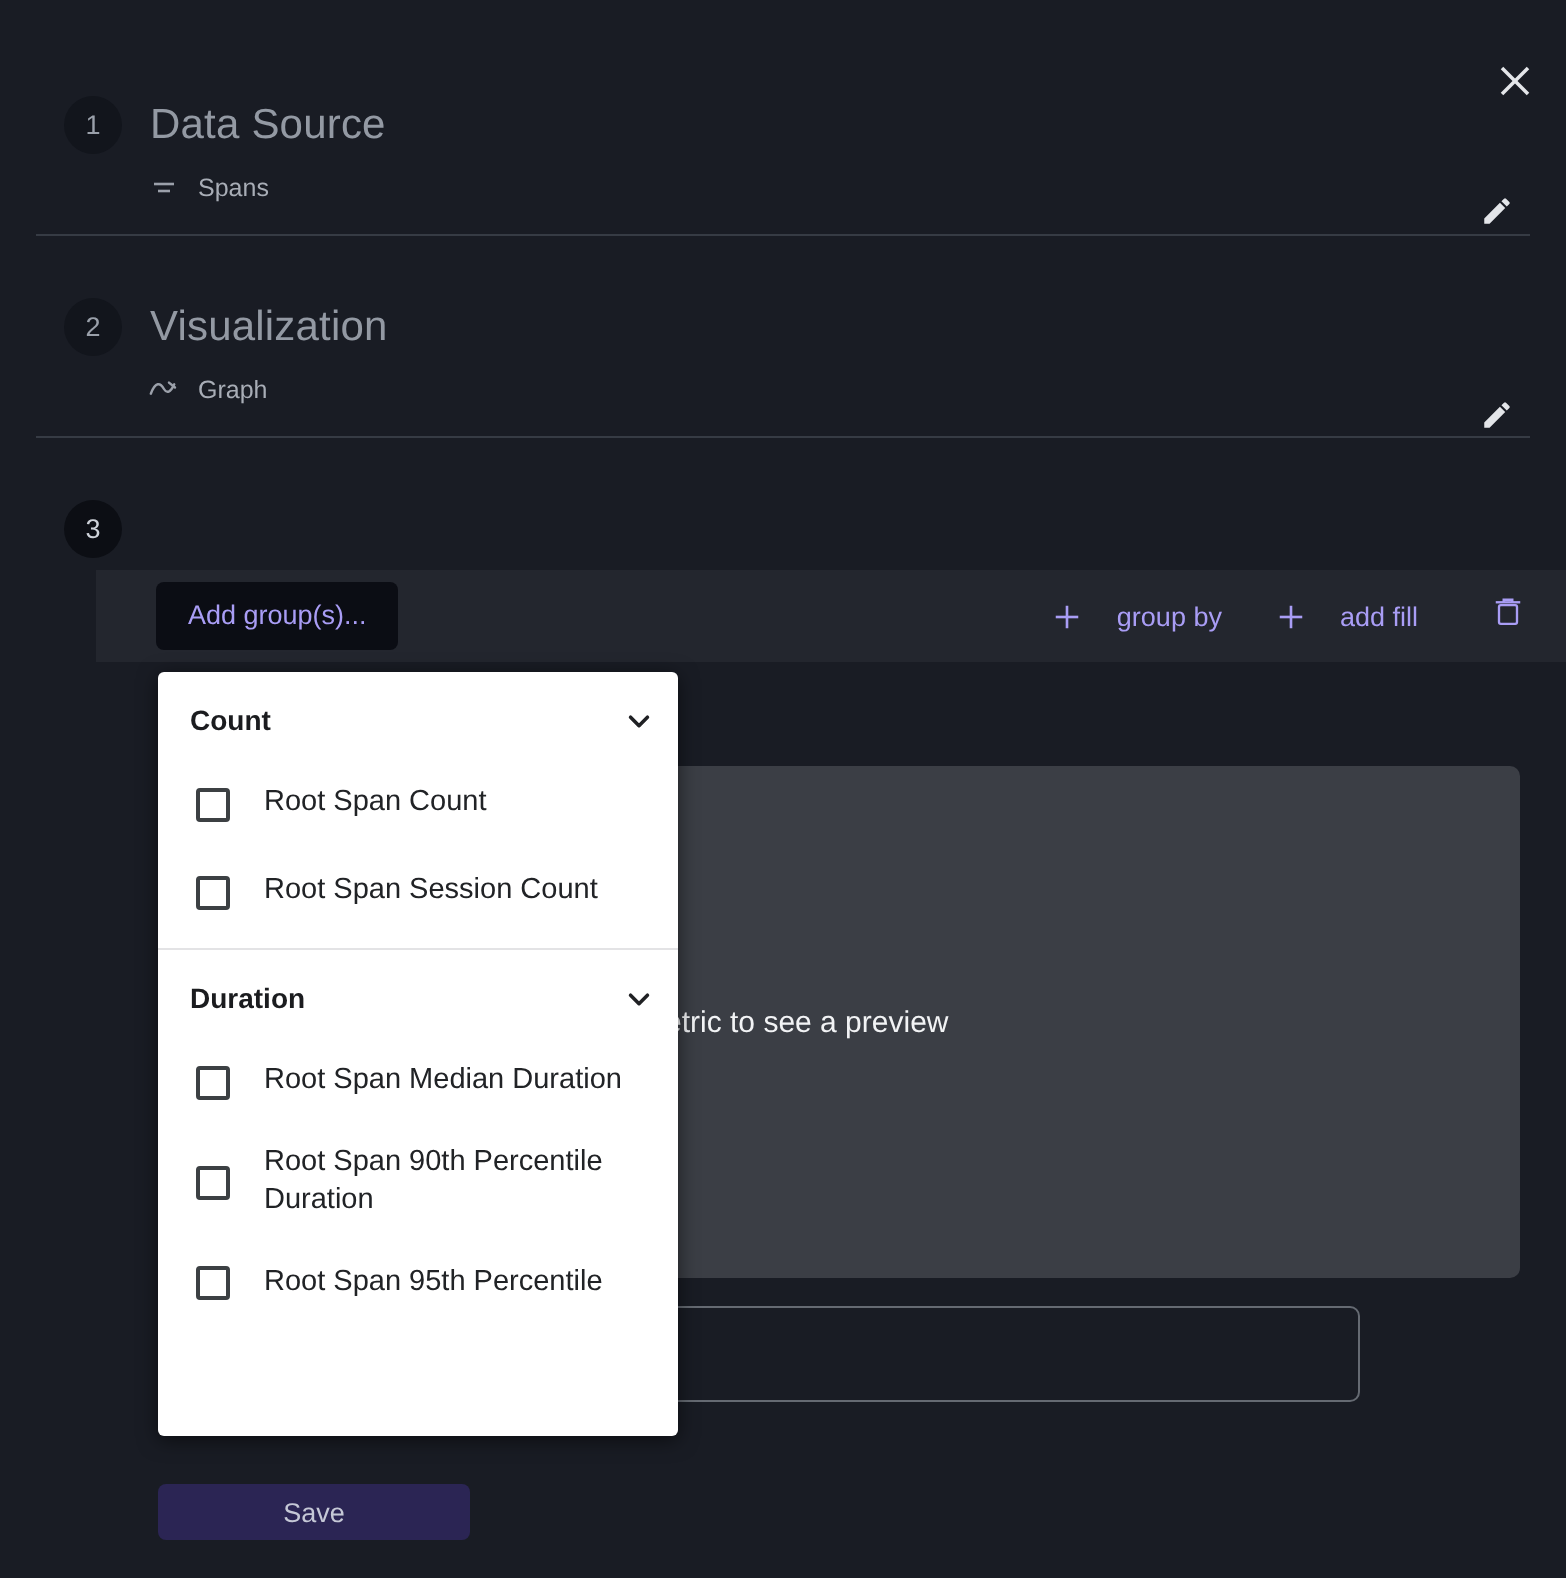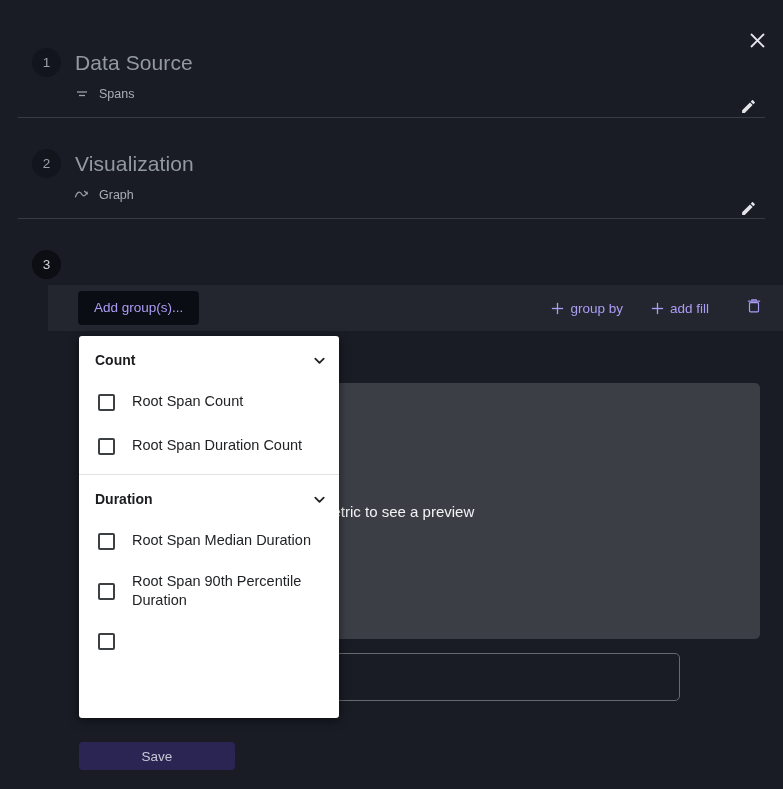--- a/index.html
+++ b/index.html
@@ -132,21 +132,21 @@
     padding: 9px 16px;
     cursor: pointer;
     line-height: 1.2;
   }
 
   .row-spacer { flex: 1; }
 
   .row-action {
     display: flex;
     align-items: center;
-    gap: 4px;
+    gap: 16px;
     color: #a99df5;
     font-size: 13.5px;
     cursor: pointer;
     margin-left: 26px;
   }
   .row-action .plus {
     width: 17px; height: 17px;
     display: flex; align-items: center; justify-content: center;
   }
 
@@ -401,21 +401,21 @@
       </span>
     </div>
 
     <div class="dd-item">
       <span class="dd-checkbox"></span>
       <span class="dd-label">Root Span Count</span>
     </div>
 
     <div class="dd-item">
       <span class="dd-checkbox"></span>
-      <span class="dd-label">Root Span Duration Count</span>
+      <span class="dd-label">Root Span Session Count</span>
     </div>
 
     <div class="dd-sep"></div>
 
     <div class="dd-group-header">
       <span>Duration</span>
       <span class="chev">
         <svg width="15" height="15" viewBox="0 0 16 16" fill="none" stroke="currentColor" stroke-width="1.9" stroke-linecap="round" stroke-linejoin="round">
           <polyline points="3.5,6 8,10.5 12.5,6"></polyline>
         </svg>
@@ -427,16 +427,17 @@
       <span class="dd-label">Root Span Median Duration</span>
     </div>
 
     <div class="dd-item">
       <span class="dd-checkbox"></span>
       <span class="dd-label">Root Span 90th Percentile Duration</span>
     </div>
 
     <div class="dd-item">
       <span class="dd-checkbox"></span>
+      <span class="dd-label">Root Span 95th Percentile</span>
     </div>
 
   </div>
 </div>
 
 </body></html>

